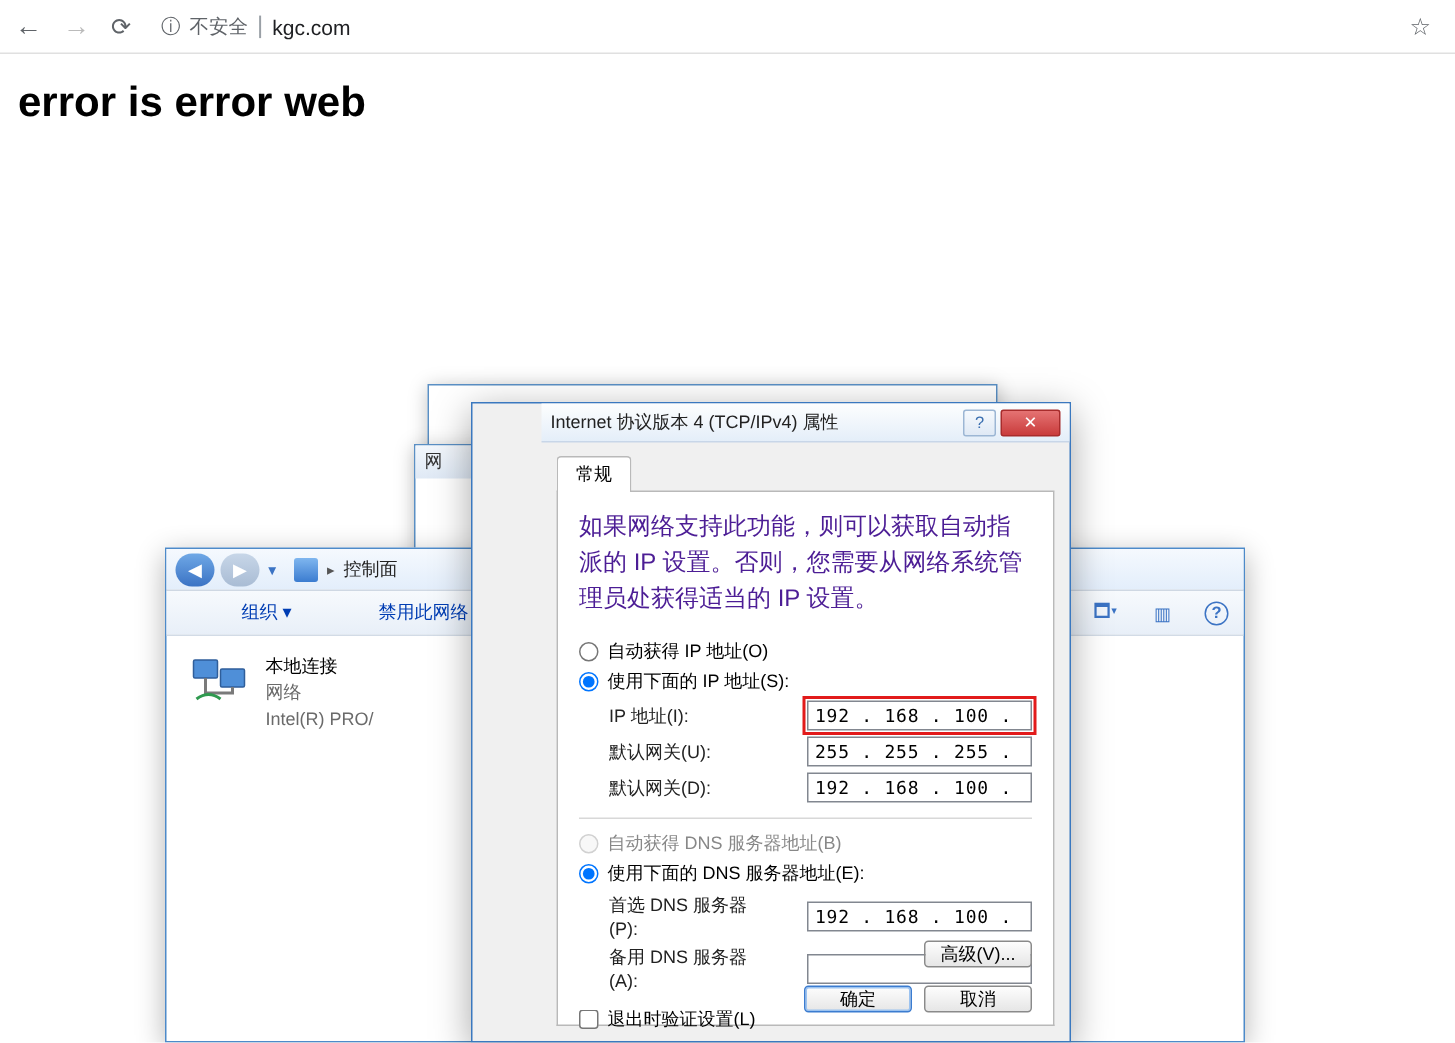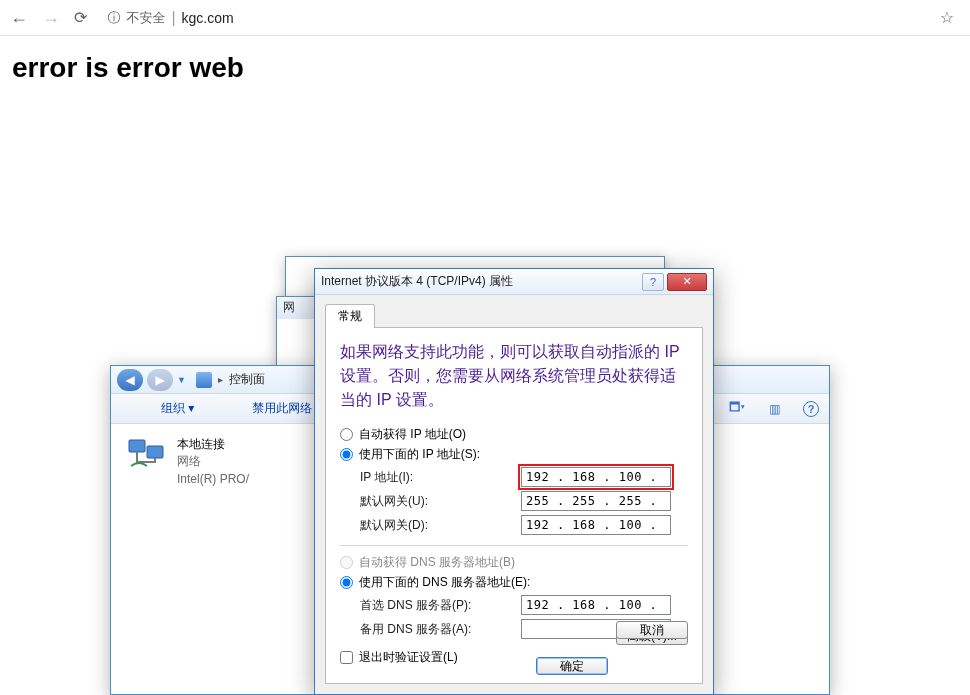--- a/index.html
+++ b/index.html
@@ -44,21 +44,21 @@
     .cp-tool-q { color: #3b73c4; font-weight: bold; border: 1px solid #3b73c4; border-radius: 50%; width: 16px; height: 16px; display: inline-flex; align-items: center; justify-content: center; font-size: 11px; }
     .cp-body { padding: 8px 12px; }
     .conn-item { display: flex; align-items: flex-start; gap: 10px; padding: 4px; }
     .conn-icon { width: 40px; height: 36px; position: relative; }
     .conn-icon svg { width: 100%; height: 100%; }
     .conn-text { font-size: 12px; line-height: 1.45; }
     .conn-name { color: #000; }
     .conn-sub { color: #6a6a6a; }
     
     
-    .dlg { position: absolute; left: 314px; top: 268px; width: 400px; height: 427px; background: #f0f0f0; border: 1px solid #3a78bf; box-shadow: 0 6px 24px rgba(0,0,0,0.35); }
+    .dlg { position: absolute; left: 314px; top: 268px; width: 400px; height: 427px; background: #f0f0f0; border: 1px solid #3a78bf; box-shadow: 0 6px 24px rgba(0,0,0,0.35); padding-left: 46px; }
     .dlg-title { height: 26px; background: linear-gradient(#fdfefe,#e4eef9); display: flex; align-items: center; padding: 0 6px; font-size: 12px; border-bottom: 1px solid #c8d6e8; }
     .dlg-title-text { flex: 1; color: #222; }
     .dlg-help { width: 22px; height: 18px; background: linear-gradient(#f6f9fd,#dfe9f5); border: 1px solid #9cb6d4; color: #3b6fb0; font-size: 11px; display: inline-flex; align-items: center; justify-content: center; margin-right: 3px; border-radius: 2px; }
     .dlg-close { width: 40px; height: 18px; background: linear-gradient(#e57373,#c93c3c); border: 1px solid #a82c2c; color: #fff; font-size: 11px; display: inline-flex; align-items: center; justify-content: center; border-radius: 2px; }
     .dlg-inner { padding: 8px 10px 10px 10px; }
     .tab-strip { display: flex; border-bottom: 1px solid #b9b9b9; position: relative; }
     .tab { font-size: 12px; padding: 3px 12px; background: #fff; border: 1px solid #b9b9b9; border-bottom: none; border-radius: 3px 3px 0 0; position: relative; top: 1px; }
     .tab-body { border: 1px solid #b9b9b9; border-top: none; background: #fff; padding: 12px 14px 10px 14px; height: 356px; position: relative; }
     .desc { font-size: 16px; line-height: 1.5; color: #4c1d95; margin-bottom: 14px; }
     .radio-row { display: flex; align-items: center; gap: 6px; font-size: 12px; margin: 3px 0; }
@@ -67,21 +67,21 @@
     .field-grid { margin: 4px 0 10px 20px; }
     .field-row { display: flex; align-items: center; margin: 4px 0; gap: 25px; }
     .field-label { font-size: 12px; width: 136px; color: #222; }
     .ip-input { width: 150px; height: 20px; border: 1px solid #828790; background: #fff; font-family: "SimSun", monospace; font-size: 12px; text-align: center; padding: 1px 4px; letter-spacing: 0.5px; }
     .ip-input.highlight { outline: 2px solid #e21b1b; outline-offset: 1px; }
     .hr { border: none; border-top: 1px solid #d8d8d8; margin: 8px 0; }
     .chk-row { display: flex; align-items: center; gap: 6px; font-size: 12px; margin-top: 10px; }
     .adv-btn-row { position: absolute; right: 14px; bottom: 38px; }
     .bottom-bar { position: absolute; right: 14px; bottom: 8px; display: flex; gap: 8px; }
     .win-btn { min-width: 72px; height: 18px; font-size: 12px; border: 1px solid #8a8a8a; background: linear-gradient(#fdfdfd,#e6e6e6); border-radius: 3px; padding: 0 10px; cursor: pointer; }
-    .win-btn.primary { border-color: #3b7cd0; box-shadow: 0 0 0 1px #9cc3f0 inset; margin-top: 36px; }
+    .win-btn.primary { border-color: #3b7cd0; box-shadow: 0 0 0 1px #9cc3f0 inset; }
     
     .back-icon-frag { position: absolute; left: 294px; top: 260px; width: 14px; height: 20px; }
   </style>
 </head>
 <body>
 
 <div class="browser-bar">
   <span class="nav-btn">←</span>
   <span class="nav-btn disabled">→</span>
   <span class="reload-btn">⟳</span>

